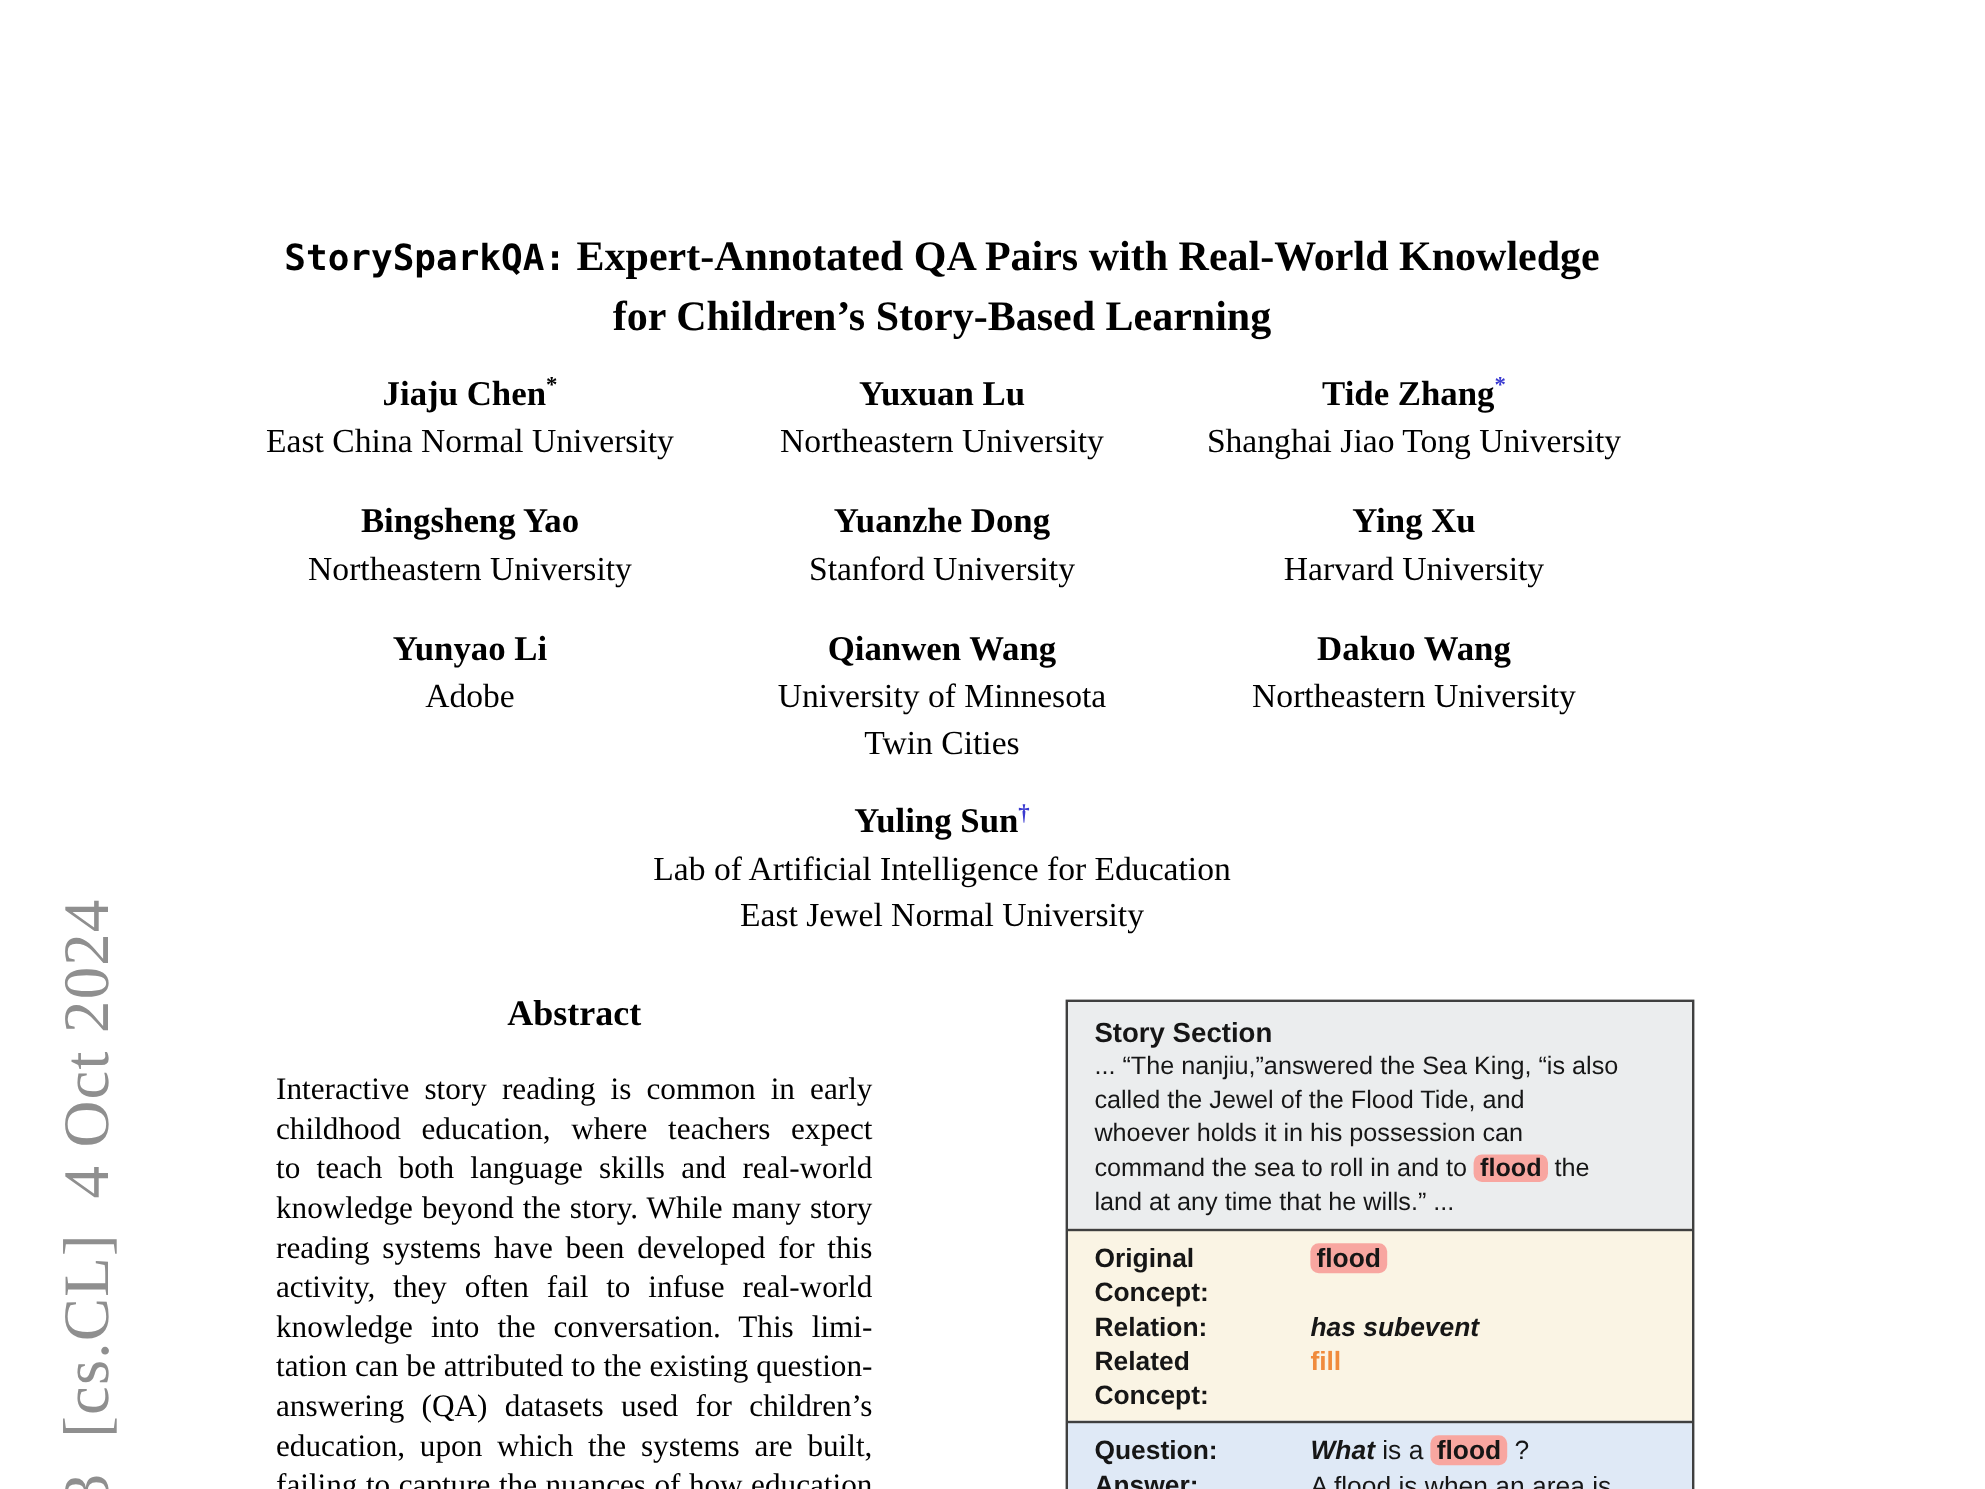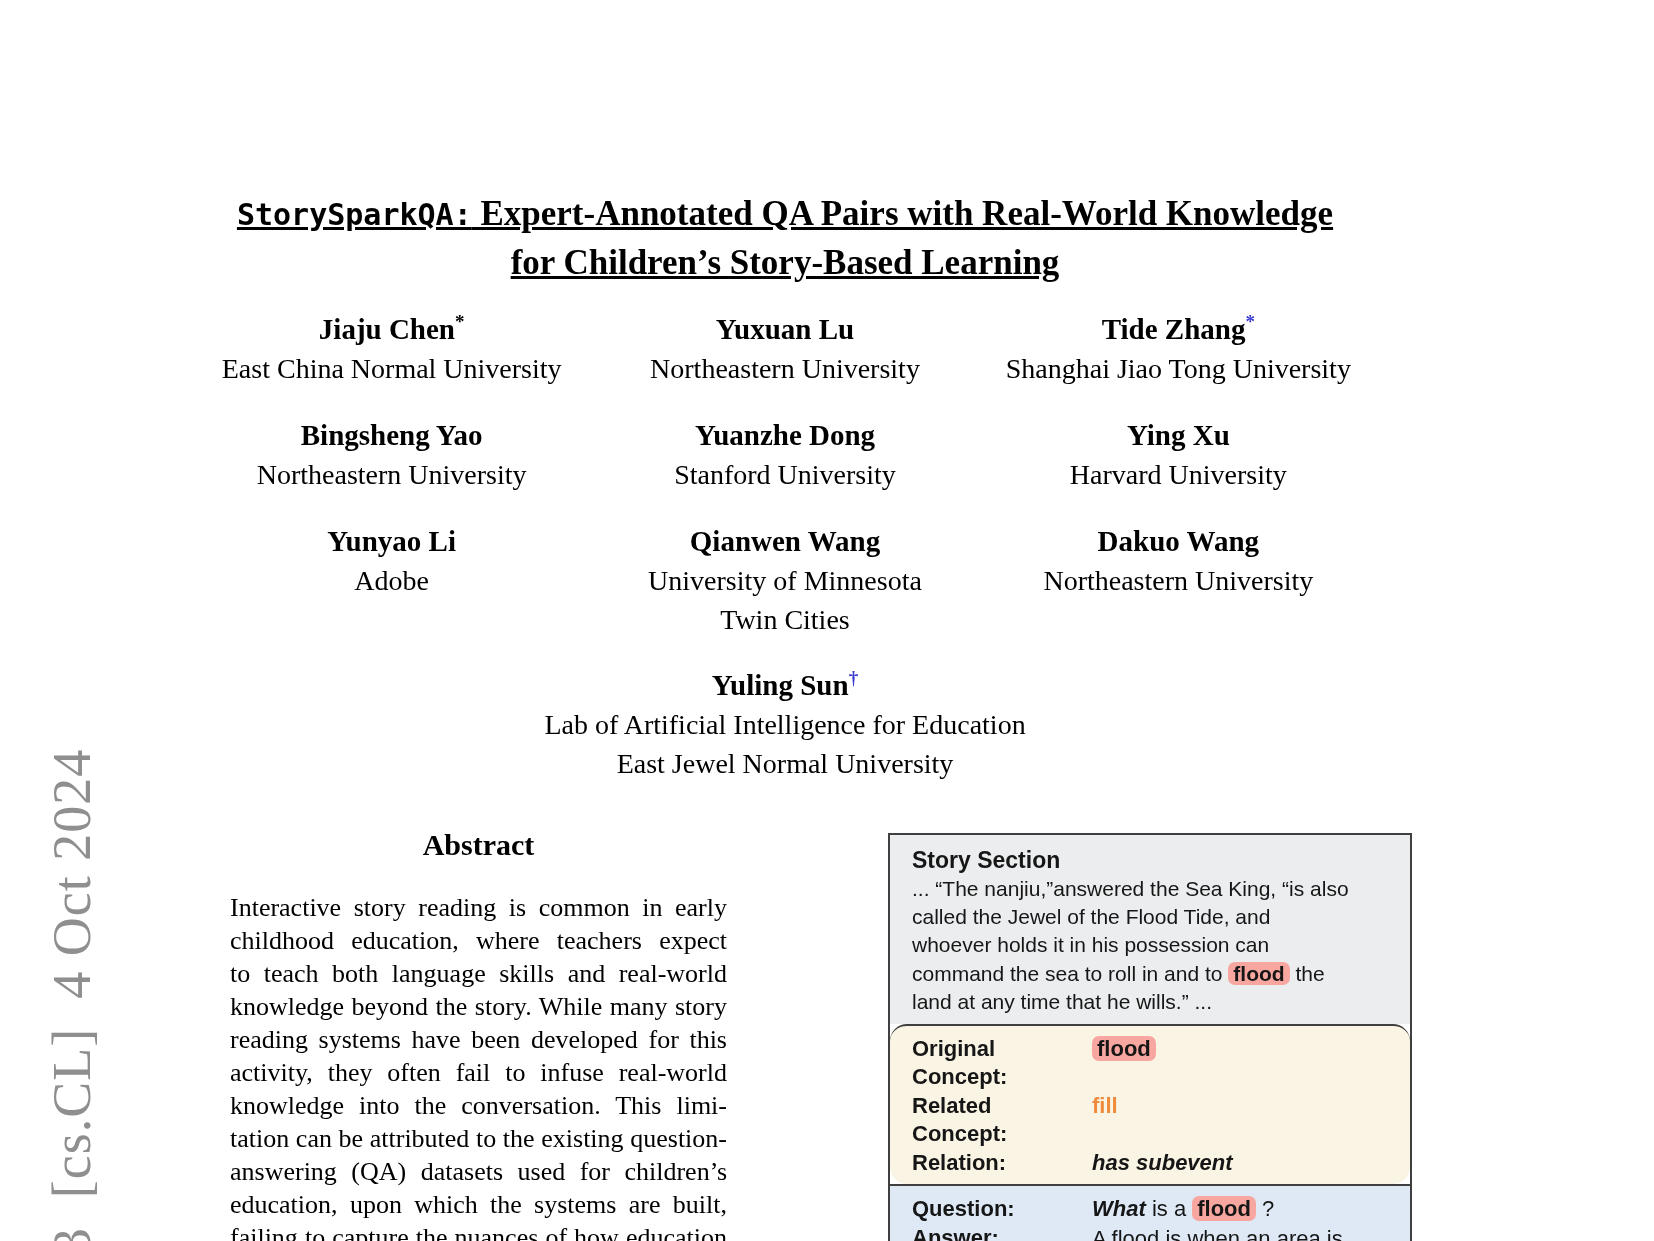--- a/index.html
+++ b/index.html
@@ -12,21 +12,21 @@
   .watermark {
     position:absolute; left:72px; top:1002px;
     transform:translate(-50%,-50%) rotate(-90deg);
     font-size:54px; color:#8f8f8f; white-space:pre; letter-spacing:1px;
     font-family:"Liberation Serif", serif;
   }
 
   
   .title-block {
     position:absolute; left:112px; top:190px; width:1346px;
-    text-align:center; font-weight:700; font-size:35px; line-height:48px; color:#000;text-decoration:underline;
+    text-align:center; font-weight:700; font-size:35px; line-height:48px; color:#000;
   }
   .title-mono { font-family:"DejaVu Sans Mono", monospace; font-size:30px; font-weight:700; }
 
   
   .authors-row {
     position:absolute; left:195px; width:1180px;
     display:grid; grid-template-columns:1fr 1fr 1fr;
   }
   .row1 { top:302px; } .row2 { top:408px; } .row3 { top:514px; }
   .author { text-align:center; }
@@ -47,21 +47,21 @@
     font-size:26px; line-height:33px; white-space:pre-line;
     text-align:justify; text-align-last:justify;
   }
 
   
   .fig {
     position:absolute; left:888px; top:833px; width:524px; box-sizing:border-box;
     border:2px solid #3f3f3f; font-family:"Liberation Sans", sans-serif; color:#161616;
   }
   .sec-story   { background:#ebedee; padding:10px 18px 8px 22px; }
-  .sec-concept { background:#faf4e4; padding:8px 18px 6px 22px; border-top:2px solid #3f3f3f;border-radius:17px; }
+  .sec-concept { background:#faf4e4; padding:8px 18px 6px 22px; border-top:2px solid #3f3f3f; }
   .sec-qa      { background:#dfe9f6; padding:8px 18px 10px 22px; border-top:2px solid #3f3f3f; }
   .fig-title { font-weight:700; font-size:23px; line-height:30px; }
   .story-text { font-size:21px; line-height:28.2px; white-space:pre-line; }
   .hl { background:#f8a6a0; border-radius:7px; padding:0 5px; font-weight:700; }
   .fig-row { display:flex; font-size:22px; line-height:28px; margin:1px 0; }
   .fig-label { flex:0 0 180px; font-weight:700; }
   .fig-value { flex:1; }
   .bi { font-weight:700; font-style:italic; }
   .orange { color:#f08b3c; font-weight:700; }
   .answer-text { white-space:pre-line; line-height:29px; }
@@ -152,26 +152,26 @@
 command the sea to roll in and to </span><span class="hl">flood</span><span> the
 land at any time that he wills.”  ...</span></div>
     </div>
 
     <div class="sec-concept">
       <div class="fig-row">
         <div class="fig-label">Original Concept:</div>
         <div class="fig-value"><span class="hl">flood</span></div>
       </div>
       <div class="fig-row">
+        <div class="fig-label">Relation:</div>
+        <div class="fig-value"><span class="bi">has subevent</span></div>
+      </div>
+      <div class="fig-row">
         <div class="fig-label">Related Concept:</div>
         <div class="fig-value"><span class="orange">fill</span></div>
-      </div>
-      <div class="fig-row">
-        <div class="fig-label">Relation:</div>
-        <div class="fig-value"><span class="bi">has subevent</span></div>
       </div>
     </div>
 
     <div class="sec-qa">
       <div class="fig-row">
         <div class="fig-label">Question:</div>
         <div class="fig-value"><span class="bi">What</span><span> is a </span><span class="hl">flood</span><span> ?</span></div>
       </div>
       <div class="fig-row">
         <div class="fig-label">Answer:</div>

